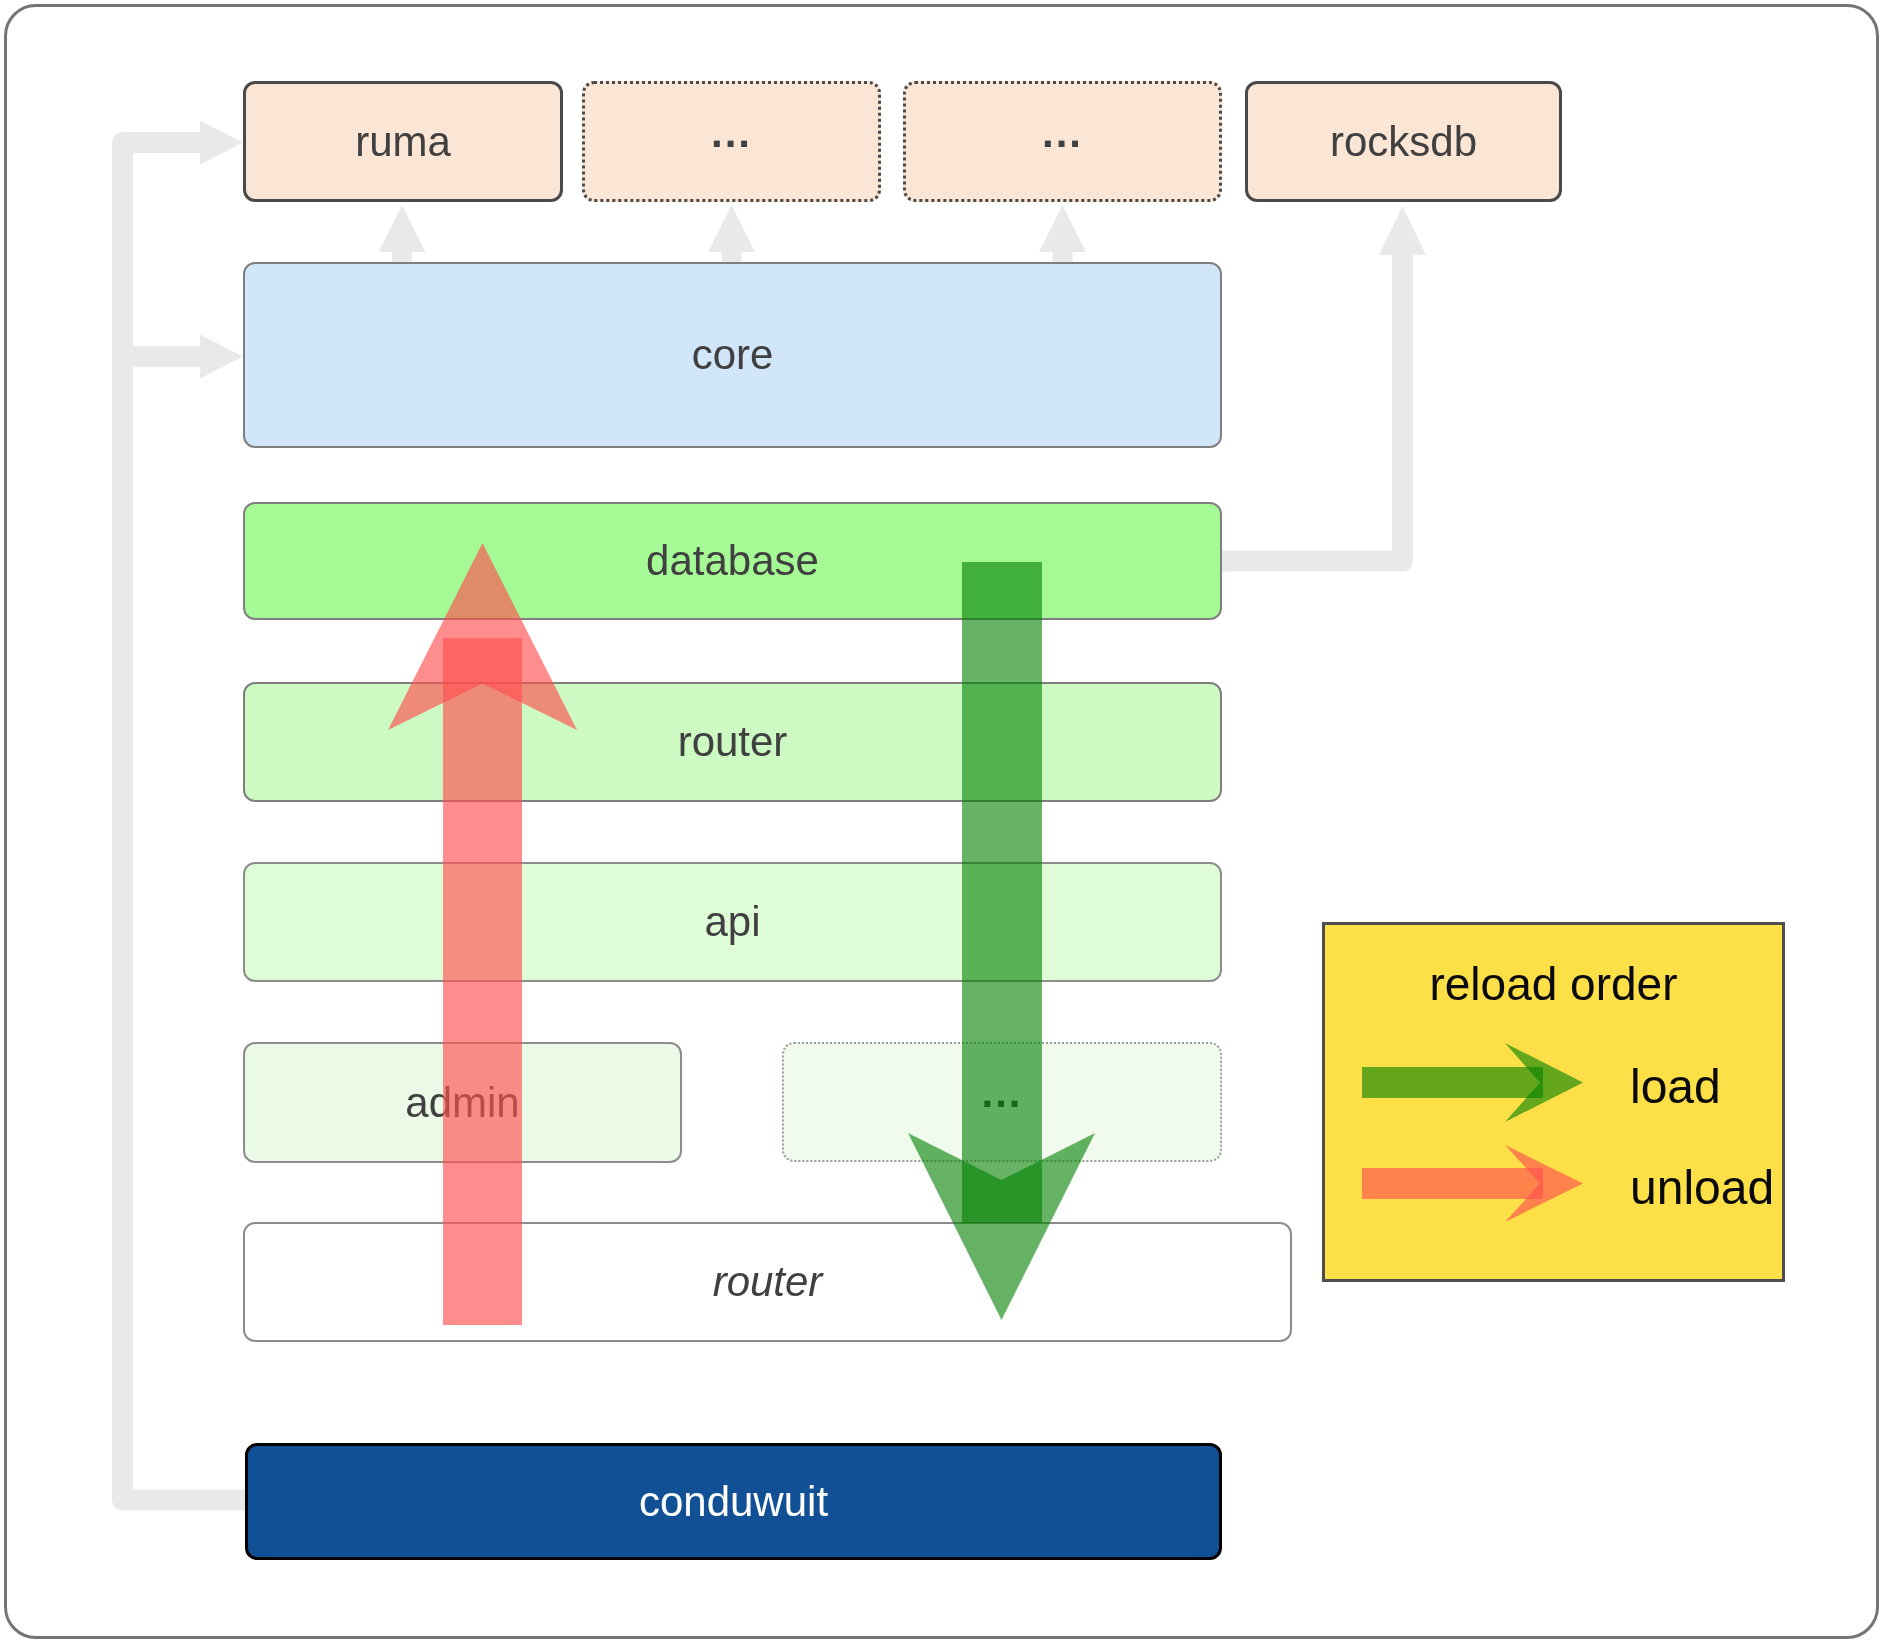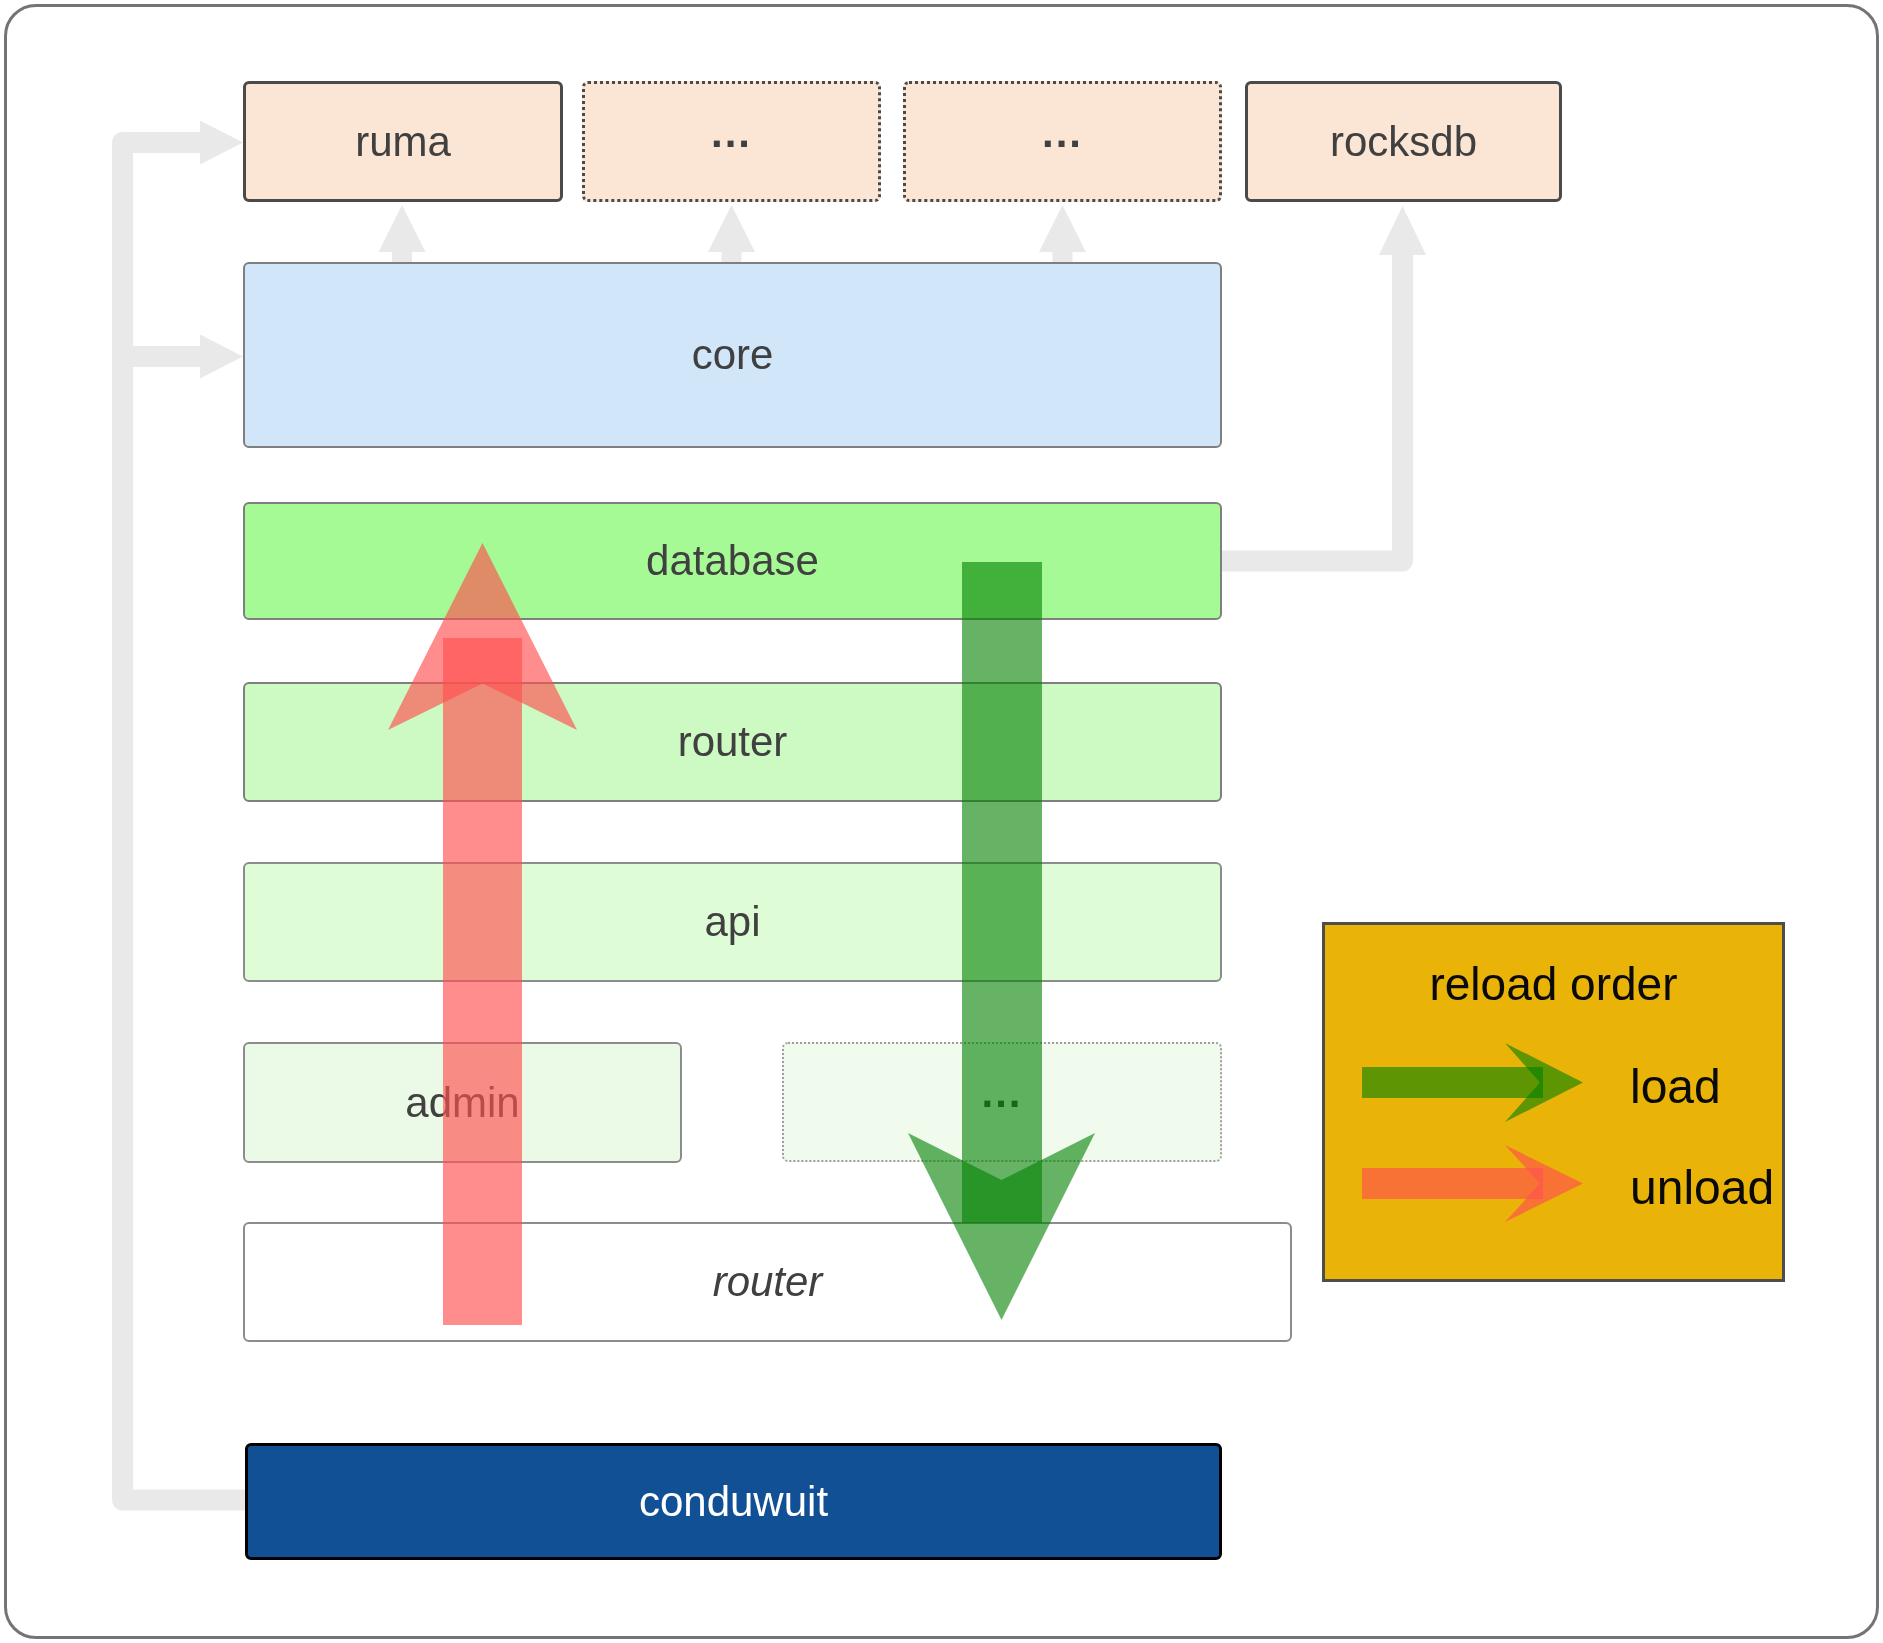--- a/index.html
+++ b/index.html
@@ -9,42 +9,42 @@
   }
   .frame {
     position:absolute; inset:4px; border:3px solid #747474;
     border-radius:32px; pointer-events:none;
   }
   svg.layer { position:absolute; left:0; top:0; pointer-events:none; }
 
   .node {
     position:absolute; box-sizing:border-box;
     display:flex; align-items:center; justify-content:center;
-    border-radius:6px; font-size:42px; color:#404040;text-align:right;
+    border-radius:12px; font-size:42px; color:#404040;text-align:right;
   }
   .node span { display:inline-block; }
   .node.ellipsis { font-weight:700; }
   .node.ellipsis span { transform:translateY(-0.22em); letter-spacing:2px; }
 
   .n-ruma      { left:243px;  top:81px;   width:320px; height:121px; background:#fbe5d5; border:3px solid #4a4a4a; }
   .n-dots1     { left:582px;  top:81px;   width:299px; height:121px; background:#fbe5d5; border:3px dotted #4a4a4a; }
   .n-dots2     { left:903px;  top:81px;   width:319px; height:121px; background:#fbe5d5; border:3px dotted #4a4a4a; }
   .n-rocksdb   { left:1245px; top:81px;   width:317px; height:121px; background:#fbe5d5; border:3px solid #4a4a4a; }
   .n-core      { left:243px;  top:262px;  width:979px; height:186px; background:#d2e6fa; border:2px solid #7f7f7f; }
   .n-database  { left:243px;  top:502px;  width:979px; height:118px; background:#a5fa96; border:2px solid #7f7f7f; }
   .n-service   { left:243px;  top:682px;  width:979px; height:120px; background:#cdfac3; border:2px solid #7f7f7f; }
   .n-api       { left:243px;  top:862px;  width:979px; height:120px; background:#defcd6; border:2px solid #8c8c8c; }
   .n-admin     { left:243px;  top:1042px; width:439px; height:121px; background:#ebfae6; border:2px solid #8c8c8c; }
   .n-dotsmid   { left:782px;  top:1042px; width:440px; height:120px; background:#f0fbee; border:2px dotted #9e9e9e; }
   .n-router    { left:243px;  top:1222px; width:1049px; height:120px; background:#ffffff; border:2px solid #8c8c8c;font-style:italic; }
   .n-conduwuit { left:245px;  top:1443px; width:977px; height:117px; background:#125096; border:3px solid #000000; color:#ffffff; }
 
   .legend {
     position:absolute; left:1322px; top:922px; width:463px; height:360px;
-    box-sizing:border-box; background:#eab308; border:3px solid #4d4d4d;
+    box-sizing:border-box; background:#fde047; border:3px solid #4d4d4d;
   }
   .legend-title {
     position:absolute; left:0; right:0; top:32px; text-align:center;
     font-size:46px; color:#0a0a0a;
   }
   .legend-label { position:absolute; font-size:48px; color:#0a0a0a; }
   .legend-label.load   { left:305px; top:134px; }
   .legend-label.unload { left:305px; top:235px; }
 </style>
 </head>

